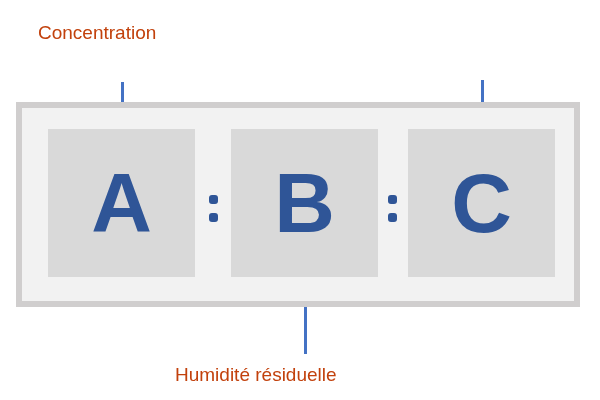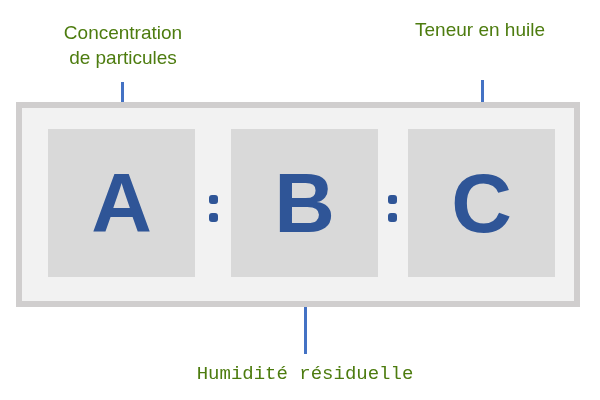--- a/index.html
+++ b/index.html
@@ -1,48 +1,46 @@
 <!DOCTYPE html>
 <html><head>
 <meta charset="utf-8">
 <style>
   html, body { margin:0; padding:0; }
   body { width:600px; height:400px; background:#ffffff; position:relative; overflow:hidden;
          font-family: "Liberation Sans", sans-serif; }
-  .label { position:absolute; color:#4d7c0f; font-size:19px; line-height:25px; text-align:center; }
+  .label { position:absolute; color:#c2410c; font-size:19px; line-height:25px; }
   .vline { position:absolute; width:3px; background:#4472c4; }
   .outer { position:absolute; left:16px; top:102px; width:552px; height:193px;
            background:#f2f2f2; border:6px solid #d0cece; }
   .cell { position:absolute; top:129px; width:147px; height:148px; background:#d9d9d9;
           color:#2f5597; font-weight:bold; font-size:84px; display:flex; align-items:center; justify-content:center; }
   .colon { position:absolute; top:195px; width:9px; }
   .dot { width:9px; height:9px; border-radius:3px; background:#2f5597; margin-bottom:9px; }
 </style>
 </head>
 <body>
 
 <div class="label" style="left:38px; top:20px; width:170px;">
   <div>Concentration</div>
-  <div>de particules</div>
 </div>
 <div class="vline" style="left:121px; top:82px; height:20px;"></div>
 
 <div class="label" style="left:395px; top:17px; width:170px;">
-  <div>Teneur en huile</div>
 </div>
 <div class="vline" style="left:481px; top:80px; height:22px;"></div>
 
 <div class="outer"></div>
 
 <div class="cell" style="left:48px;">A</div>
 <div class="colon" style="left:209px;">
   <div class="dot"></div>
   <div class="dot"></div>
 </div>
 <div class="cell" style="left:231px;">B</div>
 <div class="colon" style="left:388px;">
   <div class="dot"></div>
   <div class="dot"></div>
 </div>
 <div class="cell" style="left:408px;">C</div>
 
 <div class="vline" style="left:304px; top:307px; height:47px;"></div>
-<div class="label" style="left:175px; top:362px; width:260px;font-family:Liberation Mono, monospace;">Humidité résiduelle</div>
+<div class="label" style="left:175px; top:362px; width:260px;">Humidité résiduelle</div>
 
 </body></html>

